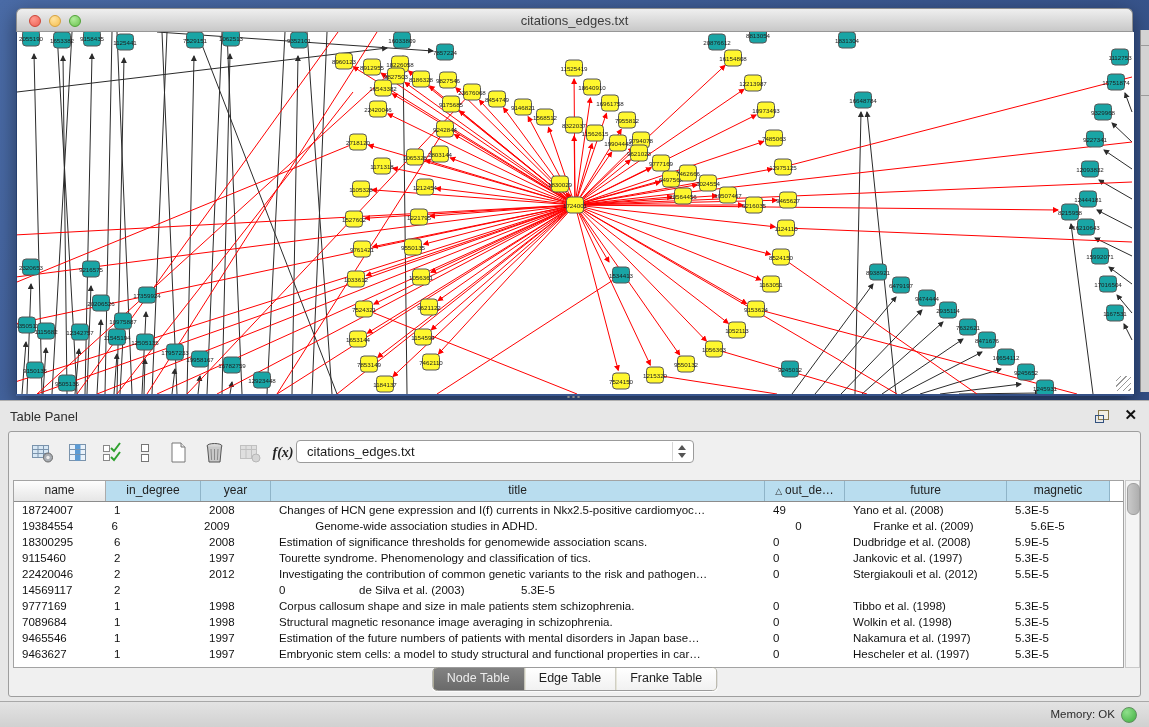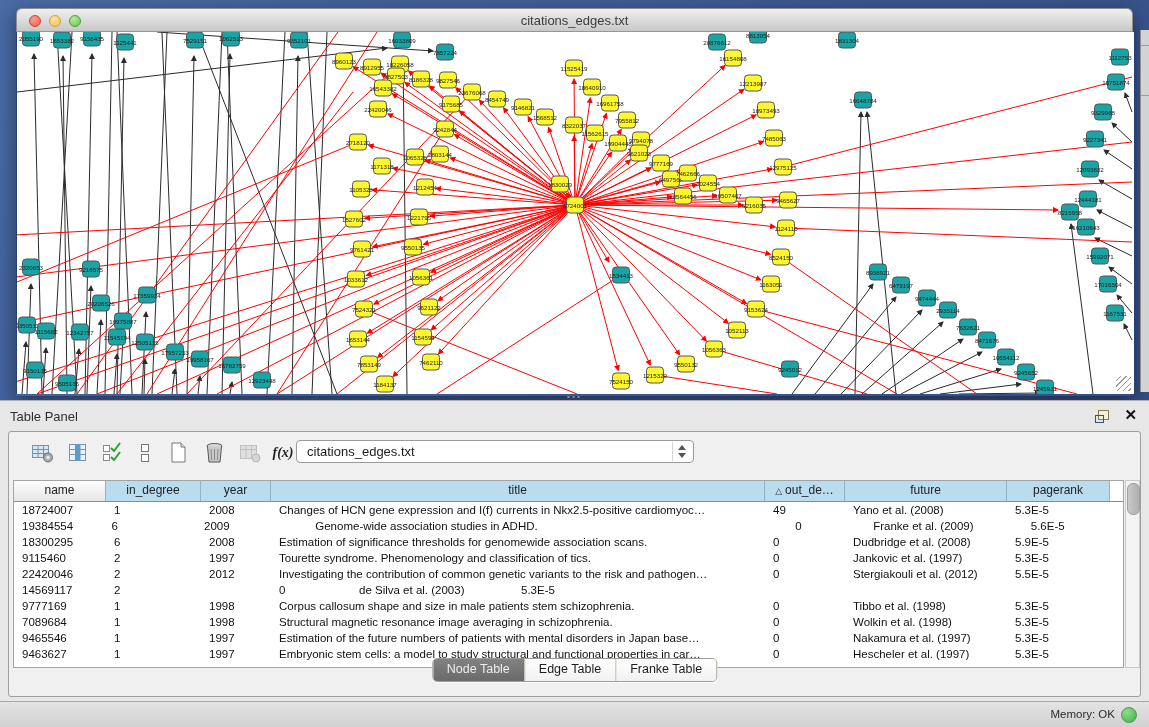--- a/index.html
+++ b/index.html
@@ -60,21 +60,21 @@
   .th.name-col{background:linear-gradient(#FDFDFD,#E6E6E6);border-right:1px solid #ABABAB;}
   .th .sortmark{font-size:9px;color:#333;margin-right:3px;}
   .tbody .tr{display:flex;height:16px;}
   .td{box-sizing:border-box;padding-left:8px;font-size:11.5px;line-height:16px;color:#111;
       white-space:nowrap;overflow:hidden;}
   .vscroll{position:absolute;right:0;top:48px;width:15px;height:188px;background:#F4F4F4;
            border:1px solid #C9C9C9;box-sizing:border-box;}
   .vthumb{position:absolute;left:1px;top:2px;width:11px;height:30px;background:linear-gradient(90deg,#C9C9C9,#AFAFAF);
           border-radius:6px;border:1px solid #9F9F9F;}
   
-  .tabbar{position:absolute;left:50%;transform:translateX(-50%);bottom:14px;display:flex;
+  .tabbar{position:absolute;left:50%;transform:translateX(-50%);bottom:5px;display:flex;
           border:1px solid #9C9C9C;border-radius:5px;overflow:hidden;background:#fef9c3;
           box-shadow:0 1px 1px rgba(255,255,255,.8);}
   .tab{padding:2px 14px;font-size:12.5px;height:18px;line-height:17px;color:#1E1E1E;
        background:linear-gradient(#FFFFFF,#F1F1F1);border-left:1px solid #BDBDBD;}
   .tab:first-child{border-left:none;}
   .tab.selected{background:linear-gradient(#828282,#6A6A6A);color:#EDEDED;}
   
   .status-bar{position:absolute;left:0;top:701px;width:1149px;height:26px;
               background:linear-gradient(#E3E3E3,#D0D0D0);border-top:1px solid #A8A8A8;}
   .mem-label{position:absolute;right:34px;top:6px;font-size:11.5px;color:#2B2B2B;}
@@ -579,21 +579,21 @@
     </div>
 
     <div class="tbl">
       <div class="tbl-head" id="tbl-head">
           <div class="th name-col" style="width: 92px;">name</div>
           <div class="th" style="width: 95px;">in_degree</div>
           <div class="th" style="width: 70px;">year</div>
           <div class="th" style="width: 494px;">title</div>
           <div class="th" style="width: 80px;"><span class="sortmark">△</span>out_de…</div>
           <div class="th" style="width: 162px;">future</div>
-          <div class="th" style="width: 103px;">pagerank</div>
+          <div class="th" style="width: 103px;">magnetic</div>
         </div>
       <div class="tbody" id="tbl-body">
           <div class="tr">
             <div class="td" style="width: 92px;">18724007</div>
             <div class="td" style="width: 95px;">1</div>
             <div class="td" style="width: 70px;">2008</div>
             <div class="td" style="width: 494px;">Changes of HCN gene expression and I(f) currents in Nkx2.5-positive cardiomyoc…</div>
             <div class="td" style="width: 80px;">49</div>
             <div class="td" style="width: 162px;">Yano et al. (2008)</div>
             <div class="td" style="width: 103px;">5.3E-5</div>

